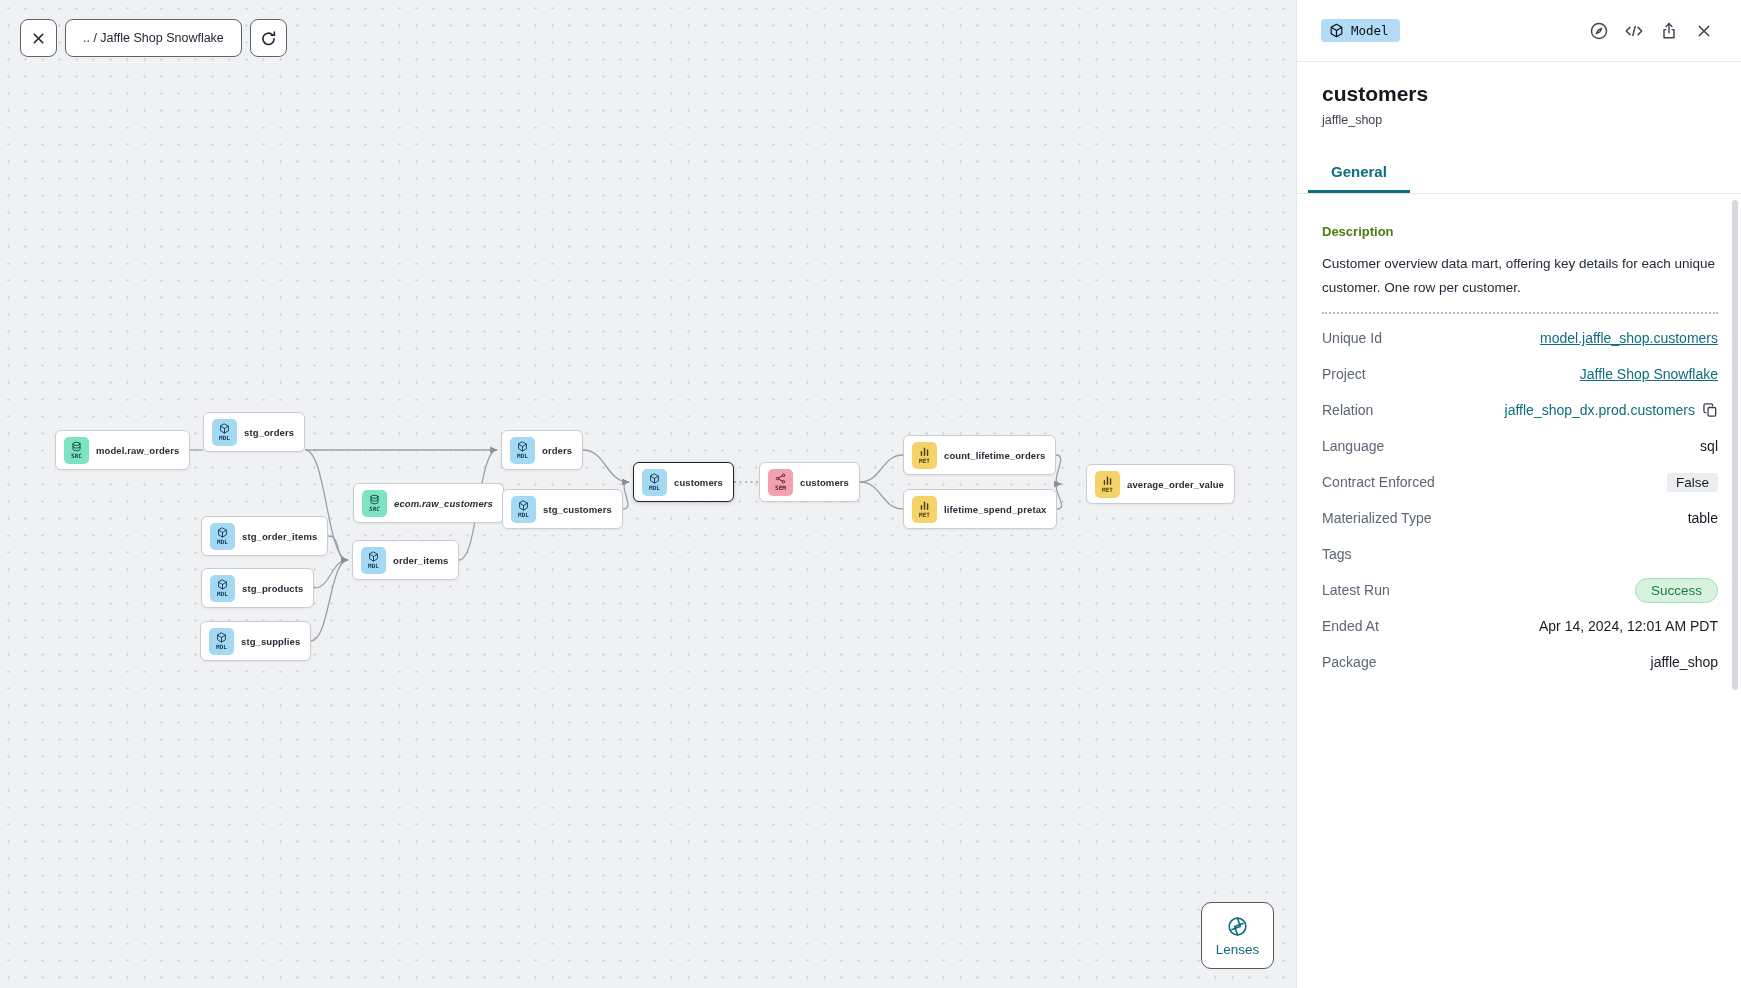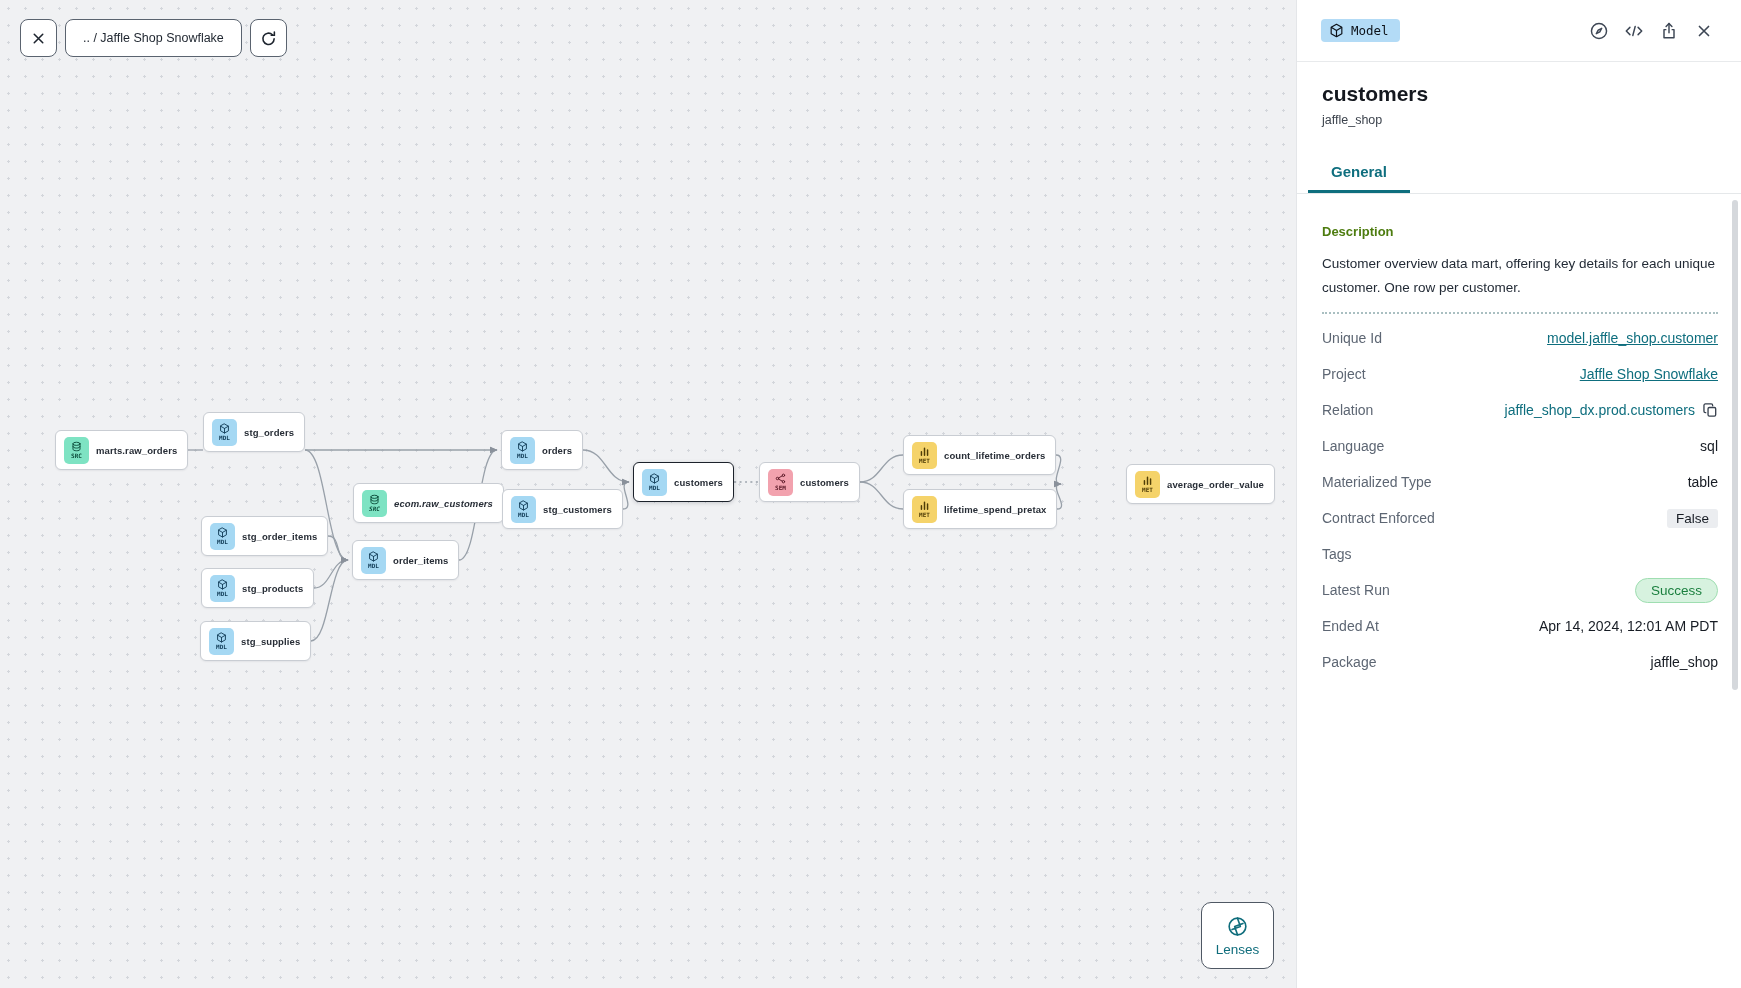--- a/index.html
+++ b/index.html
@@ -141,21 +141,21 @@
     <div id="nodes">
         <div class="gnode src" style="left: 55px; top: 430px;">
           <span class="gbadge" style="background: rgb(126, 227, 195); color: rgb(11, 74, 57);">
             <svg viewBox="0 0 18 18">
               <ellipse cx="9" cy="4.6" rx="5.8" ry="2.6"></ellipse>
               <path d="M3.2 4.6 v8.8 c0 1.4 2.6 2.6 5.8 2.6 s5.8 -1.2 5.8 -2.6 V4.6"></path>
               <path d="M3.2 9 c0 1.4 2.6 2.6 5.8 2.6 S14.8 10.4 14.8 9"></path>
             </svg>
             <span class="gtag">SRC</span>
           </span>
-          <span class="glabel">marts.raw_orders</span>
+          <span class="glabel">model.raw_orders</span>
         </div>
         <div class="gnode mdl" style="left: 203px; top: 412px;">
           <span class="gbadge" style="background: rgb(165, 216, 243); color: rgb(15, 58, 85);">
             <svg viewBox="0 0 18 18">
               <path d="M9 1.6 l6.4 3.6 v7.6 L9 16.4 l-6.4 -3.6 V5.2 z"></path>
               <path d="M2.6 5.2 L9 8.9 l6.4 -3.7"></path>
               <path d="M9 8.9 v7.5"></path>
             </svg>
             <span class="gtag">MDL</span>
           </span>
@@ -272,21 +272,21 @@
         </div>
         <div class="gnode met" style="left: 903px; top: 489px;">
           <span class="gbadge" style="background: rgb(245, 211, 106); color: rgb(79, 61, 7);">
             <svg viewBox="0 0 18 18" class="thick">
               <path d="M4 15 V9.5 M9 15 V3.5 M14 15 V6.5"></path>
             </svg>
             <span class="gtag">MET</span>
           </span>
           <span class="glabel">lifetime_spend_pretax</span>
         </div>
-        <div class="gnode met" style="left: 1126px; top: 464px;">
+        <div class="gnode met" style="left: 1086px; top: 464px;">
           <span class="gbadge" style="background: rgb(245, 211, 106); color: rgb(79, 61, 7);">
             <svg viewBox="0 0 18 18" class="thick">
               <path d="M4 15 V9.5 M9 15 V3.5 M14 15 V6.5"></path>
             </svg>
             <span class="gtag">MET</span>
           </span>
           <span class="glabel">average_order_value</span>
         </div>
       </div>
 
@@ -360,21 +360,21 @@
         <div class="tab">General</div>
       </div>
       <div class="content">
         <div class="desc-heading">Description</div>
         <p class="desc">Customer overview data mart, offering key details for each unique customer. One row per customer.</p>
         <div class="divider"></div>
         <div id="fields">
             <div class="frow">
               <span class="flabel">Unique Id</span>
               <span class="fval-wrap">
-                <a class="flink">model.jaffle_shop.customer</a>
+                <a class="flink">model.jaffle_shop.customers</a>
               </span>
             </div>
             <div class="frow">
               <span class="flabel">Project</span>
               <span class="fval-wrap">
                 <a class="flink">Jaffle Shop Snowflake</a>
               </span>
             </div>
             <div class="frow">
               <span class="flabel">Relation</span>
@@ -388,29 +388,29 @@
                 </span>
               </span>
             </div>
             <div class="frow">
               <span class="flabel">Language</span>
               <span class="fval-wrap">
                 <span class="fval">sql</span>
               </span>
             </div>
             <div class="frow">
+              <span class="flabel">Contract Enforced</span>
+              <span class="fval-wrap">
+                <span class="chip" style="background: rgb(235, 237, 240);">False</span>
+              </span>
+            </div>
+            <div class="frow">
               <span class="flabel">Materialized Type</span>
               <span class="fval-wrap">
                 <span class="fval">table</span>
-              </span>
-            </div>
-            <div class="frow">
-              <span class="flabel">Contract Enforced</span>
-              <span class="fval-wrap">
-                <span class="chip" style="background: rgb(235, 237, 240);">False</span>
               </span>
             </div>
             <div class="frow">
               <span class="flabel">Tags</span>
               <span class="fval-wrap"></span>
             </div>
             <div class="frow">
               <span class="flabel">Latest Run</span>
               <span class="fval-wrap">
                 <span class="pill" style="background: rgb(215, 242, 223); border-color: rgb(159, 222, 177); color: rgb(26, 127, 62);">Success</span>

